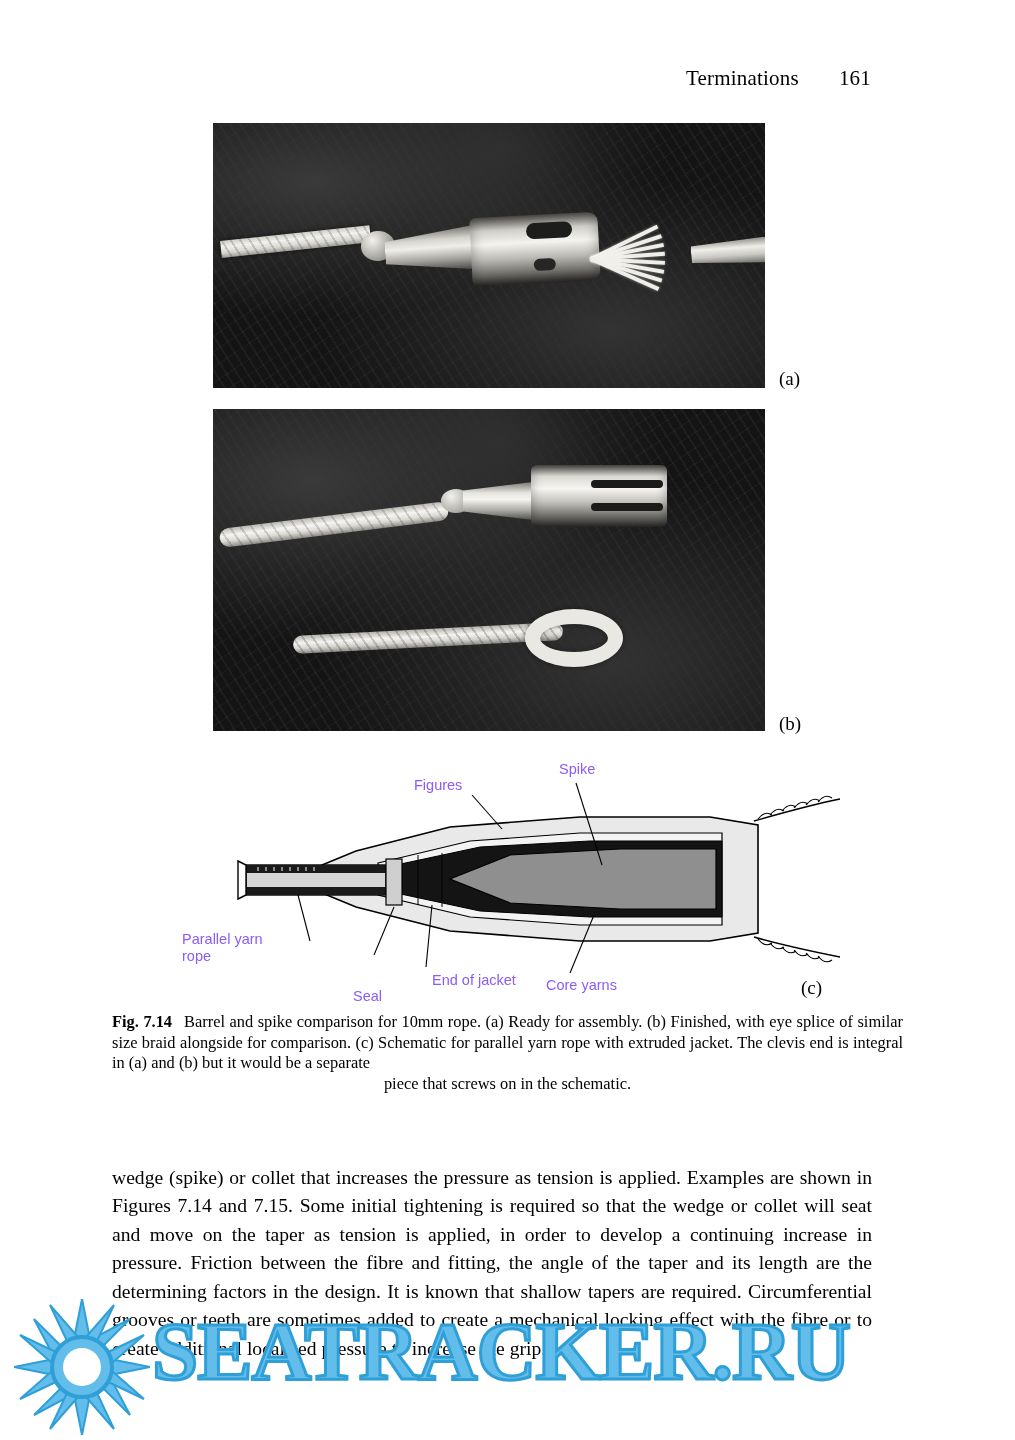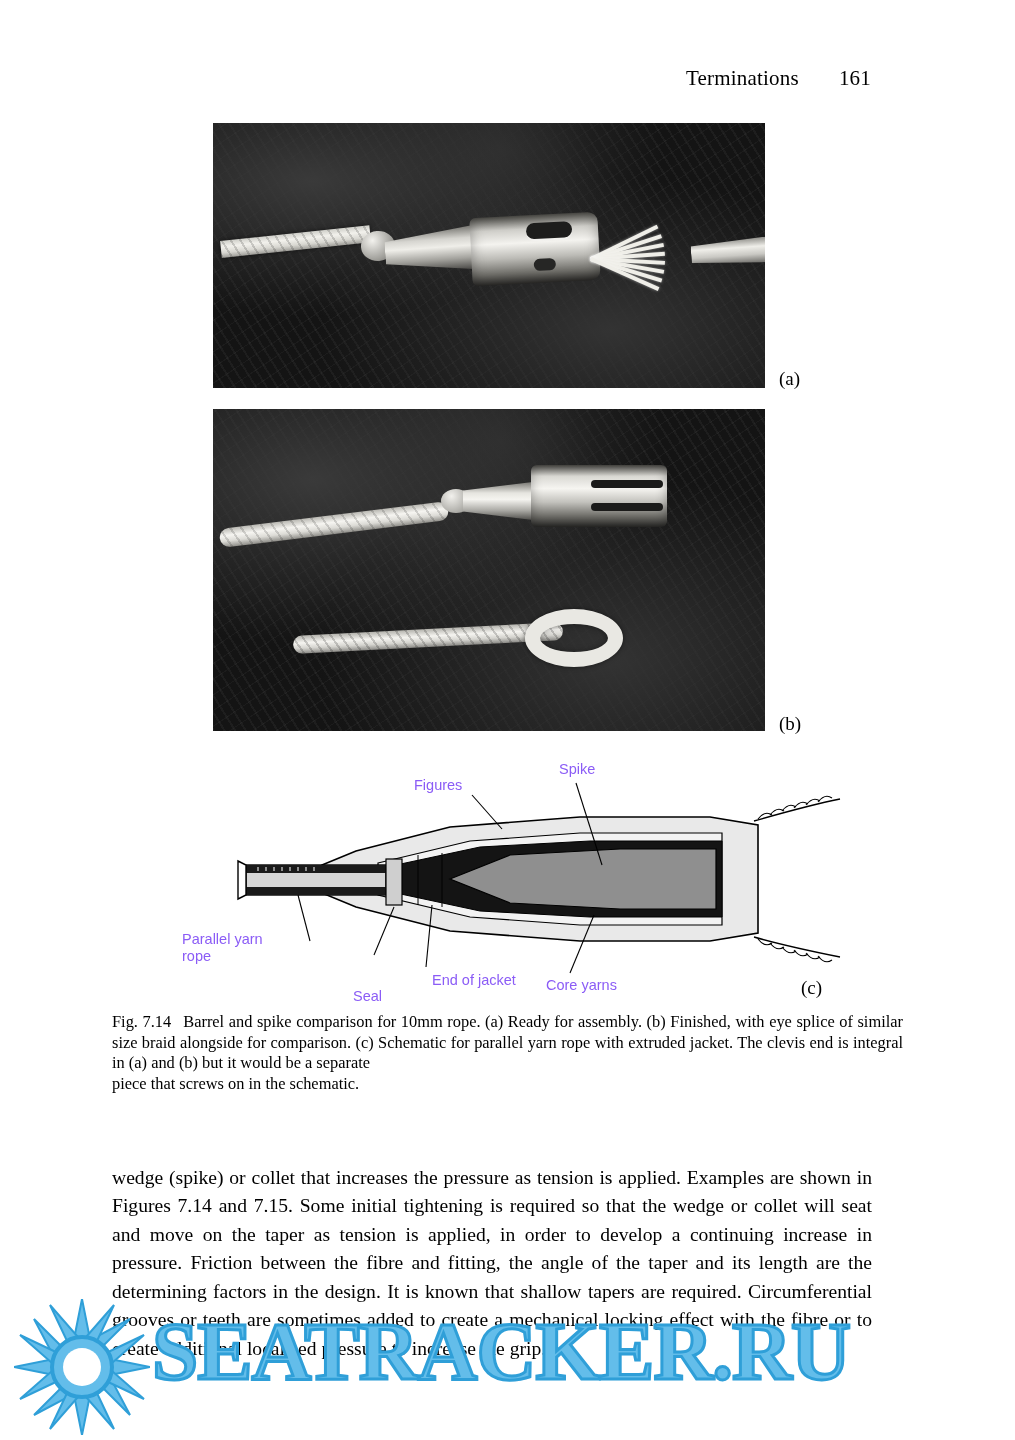--- a/index.html
+++ b/index.html
@@ -205,23 +205,23 @@
 
   
   .caption {
     position: absolute;
     left: 112px; top: 1012px;
     width: 791px;
     font-size: 16.4px;
     line-height: 1.26;
     text-align: justify;
   }
-  .caption b { font-weight: normal; }
+  .caption b { font-weight: bold; }
   .caption .cap-lead { margin-right: 12px; }
-  .caption .cap-last { display:block; }
+  .caption .cap-last { display:block; text-align:center; }
 
   
   .body-text {
     position: absolute;
     left: 112px; top: 1144px;
     width: 760px;
     font-size: 19.6px;
     line-height: 1.455;
     text-align: justify;
     text-justify: inter-word;

